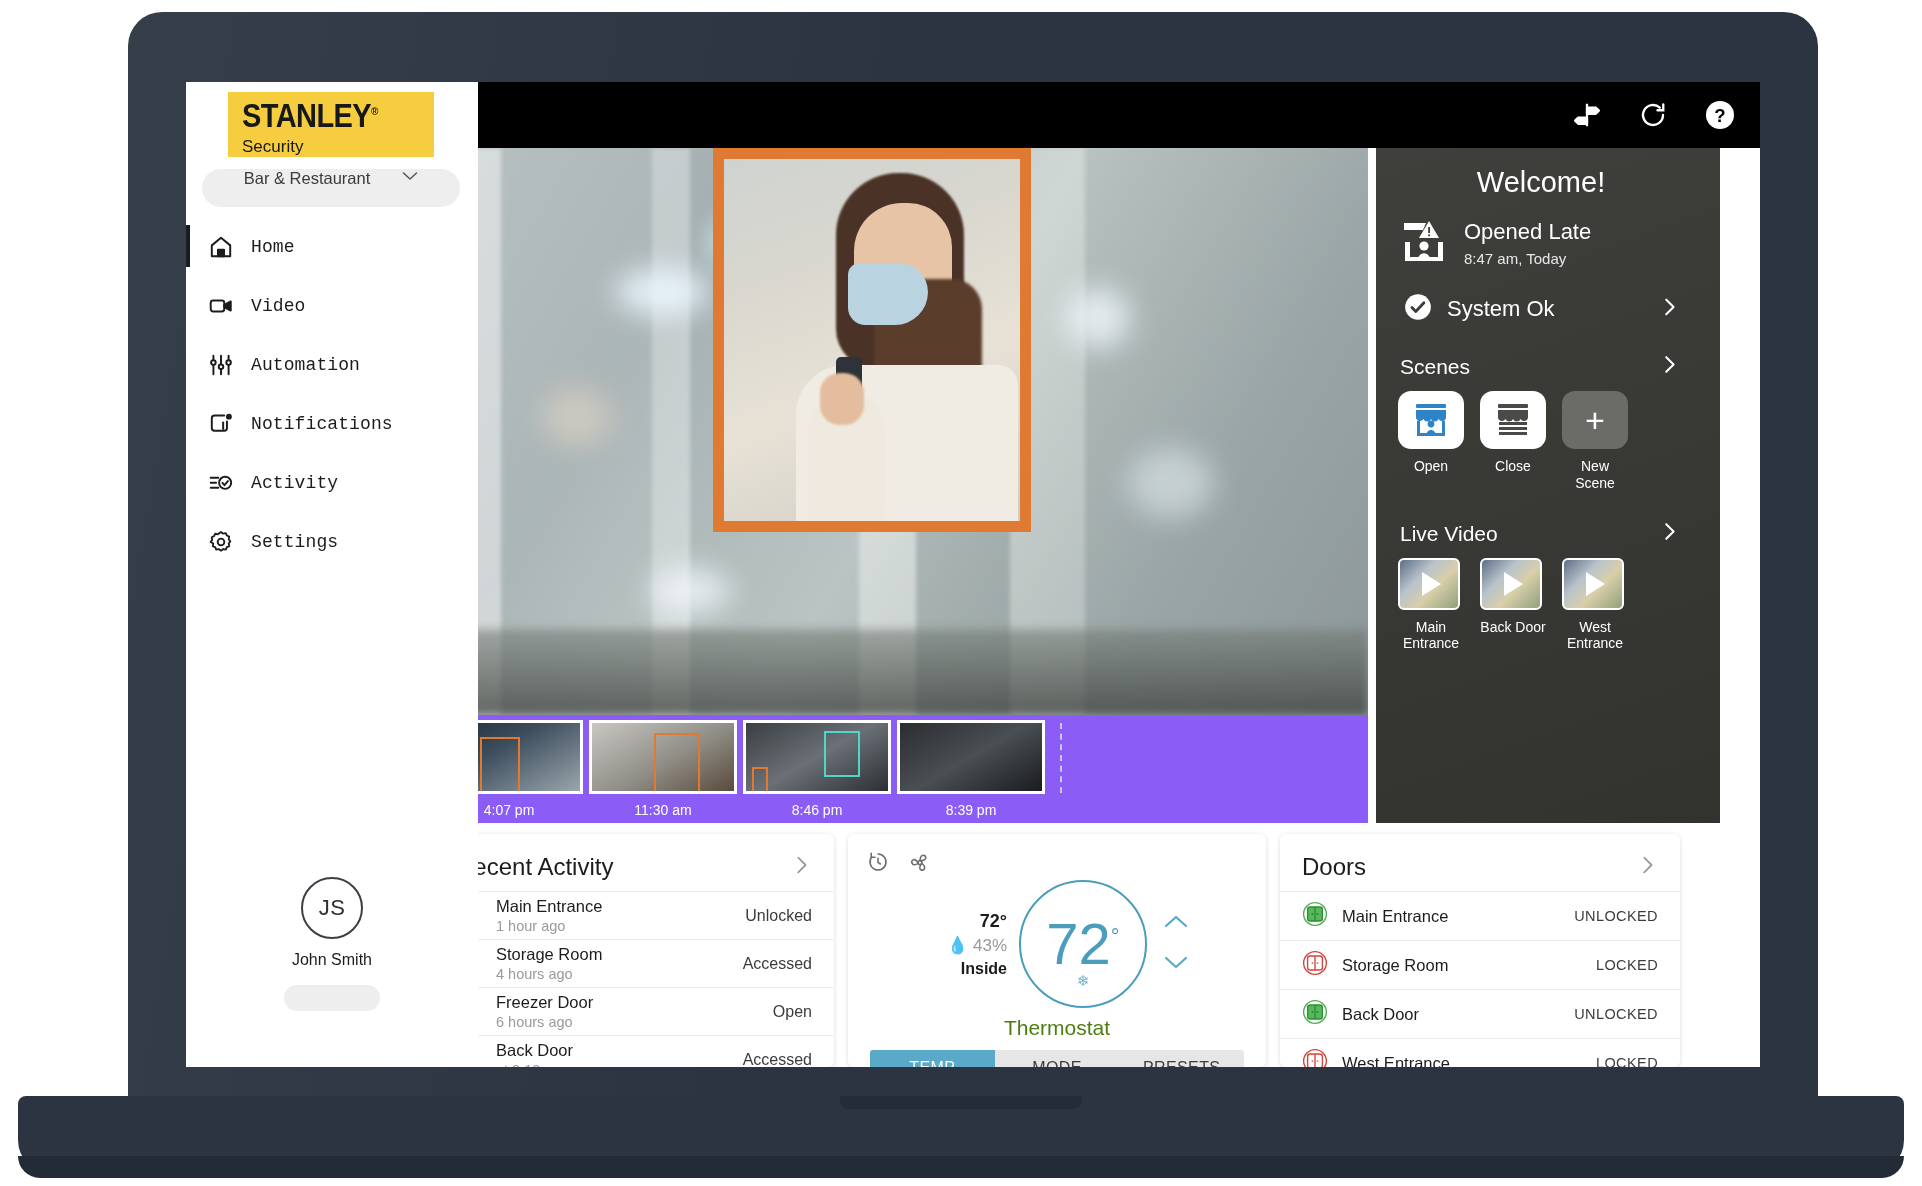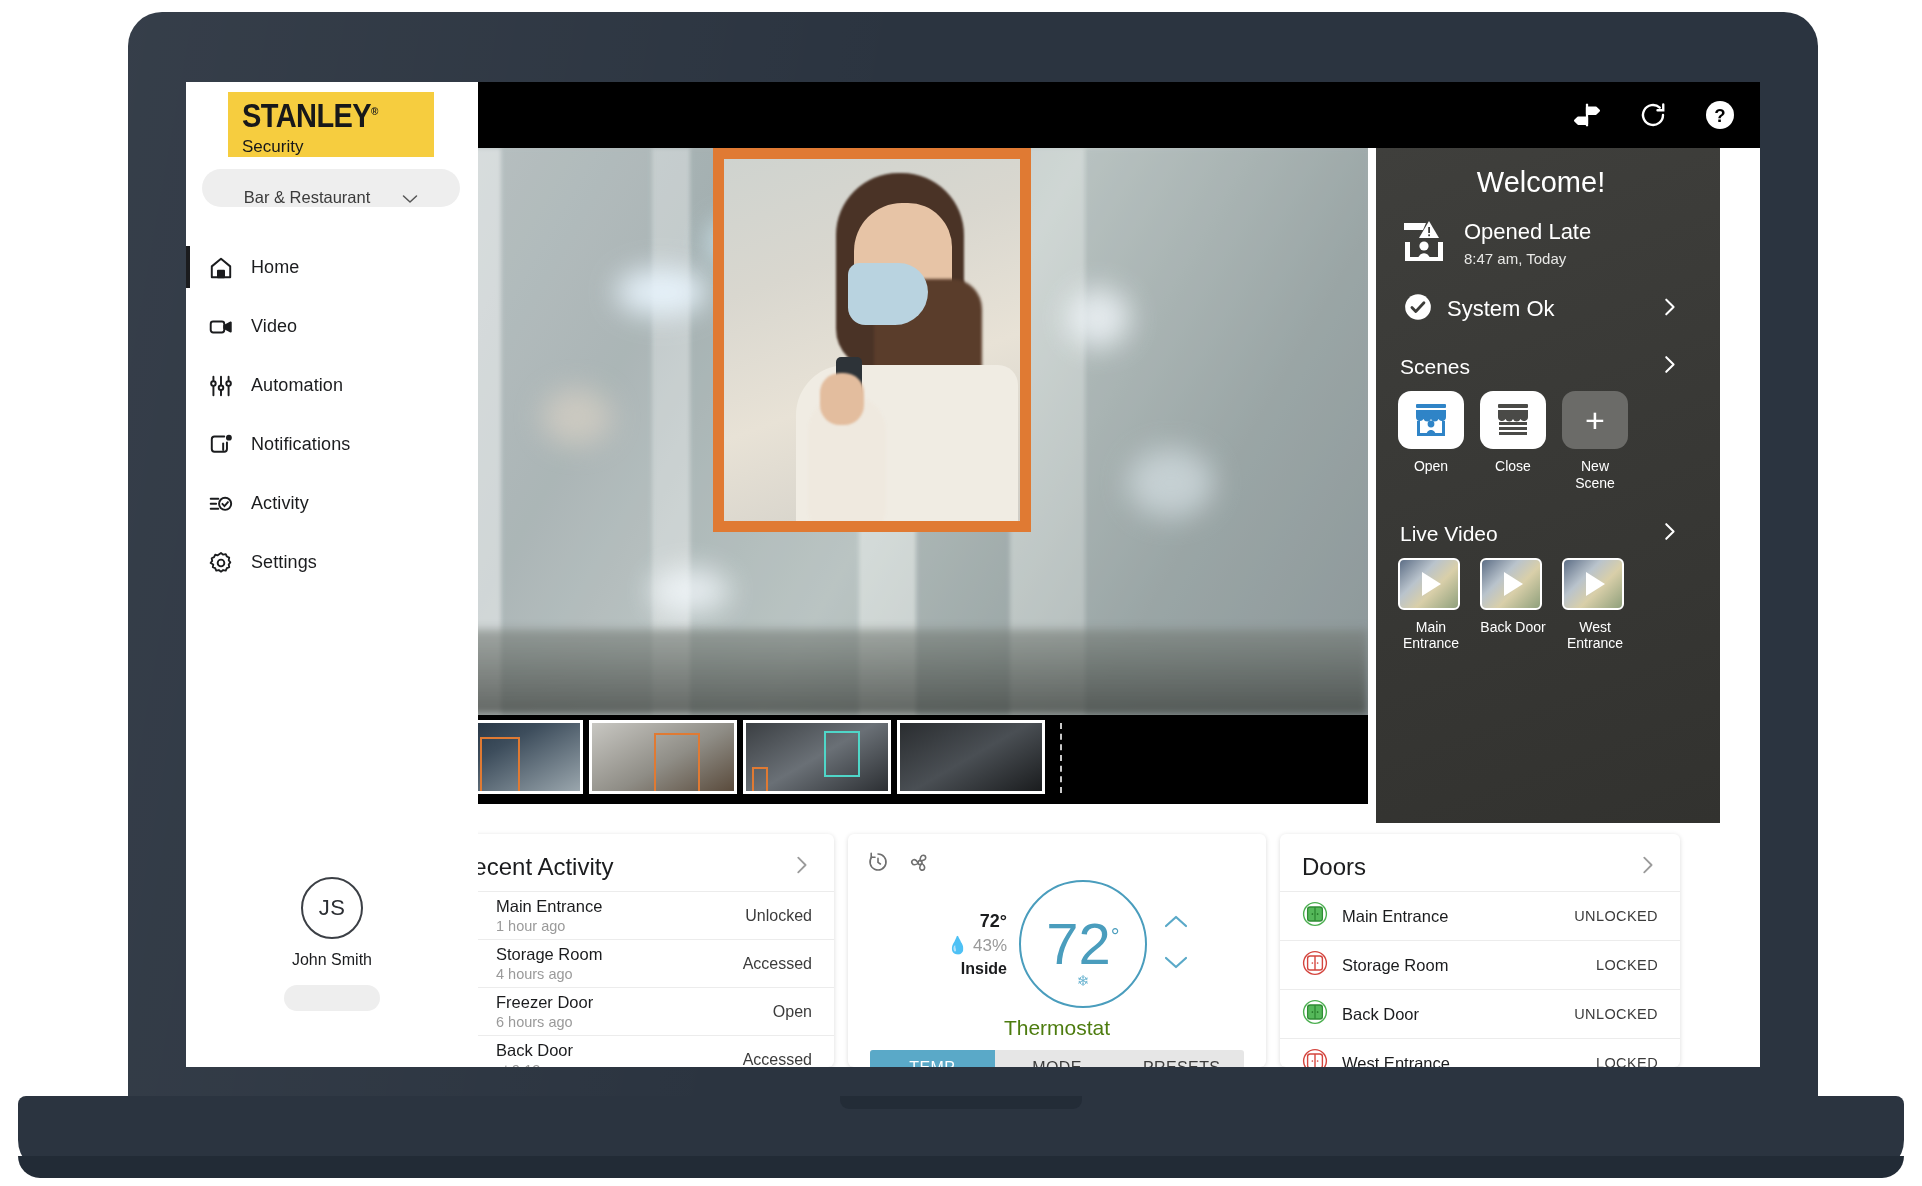--- a/index.html
+++ b/index.html
@@ -60,26 +60,26 @@
     font-weight: 700; font-size: 29px; letter-spacing: -0.6px;
     color: #17181a; line-height: 1; transform: scaleY(1.12); transform-origin: left top;
   }
   .logo-word sup { font-size: 10px; vertical-align: super; font-weight: 700; }
   .logo-sub {
     font-size: 17px; color: #17181a; margin-top: 9px; line-height: 1;
   }
   .store-pill {
     position: absolute; left: 16px; top: 87px; width: 258px; height: 38px;
     background: #eeeeee; border-radius: 19px;
-    display: flex; align-items: flex-end; justify-content: center; gap: 10px;
+    display: flex; align-items: flex-start; justify-content: center; gap: 10px;
     font-size: 16.5px; color: #3b3b3b;
   }
   .store-pill .chev { font-size: 13px; color: #555; margin-left: 22px; }
 
-  .nav { position: absolute; left: 0; top: 156px; width: 304px; }
+  .nav { position: absolute; left: 0; top: 135px; width: 304px; font-family: Liberation Mono, monospace; }
   .nav-item {
     position: relative; height: 59px;
     display: flex; align-items: center; gap: 17px;
     padding-left: 22px; color: #1b1c1e;
   }
   .nav-item .lbl { font-size: 18px; letter-spacing: .1px; }
   .nav-item.active::before {
     content: ""; position: absolute; left: 0; top: 8px;
     width: 4px; height: 42px; background: #1b1c1e;
   }
@@ -157,22 +157,22 @@
     background: #f0ece3; border-radius: 50px 20px 0 0; filter: blur(.6px); }
   .p-arm  { position: absolute; left: 84px; top: 236px; width: 78px; height: 148px;
     background: #efe9df; border-radius: 36px; filter: blur(.8px); }
   .p-hand { position: absolute; left: 96px; top: 214px; width: 44px; height: 52px;
     background: #e3bd9e; border-radius: 20px; filter: blur(.8px); }
   .p-phone{ position: absolute; left: 112px; top: 198px; width: 26px; height: 44px;
     background: #2d3338; border-radius: 5px; filter: blur(.5px); }
 
   
   #timeline {
-    position: absolute; left: 240px; top: 633px; width: 942px; height: 89px;
-    background: #000000;
+    position: absolute; left: 240px; top: 633px; width: 942px; height: 108px;
+    background: #8b5cf6;
   }
   .thumbs { position: absolute; left: 9px; top: 5px; display: flex; gap: 6px; }
   .thumb-cell { width: 148px; text-align: center; }
   .thumb {
     width: 148px; height: 74px; border: 3px solid #ffffff; overflow: hidden;
     position: relative;
   }
   .thumb-time { color: #ffffff; font-size: 14px; margin-top: 8px; }
   .tick {
     position: absolute; left: 634px; top: 8px; width: 0; height: 70px;

